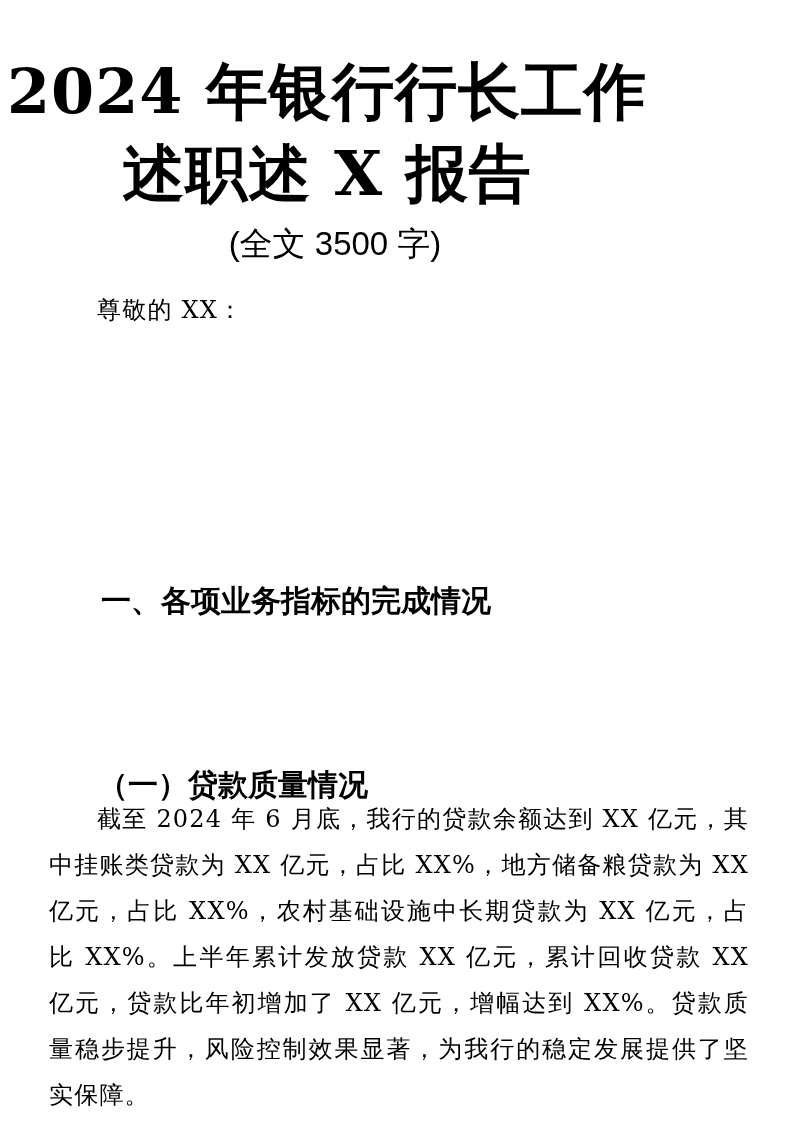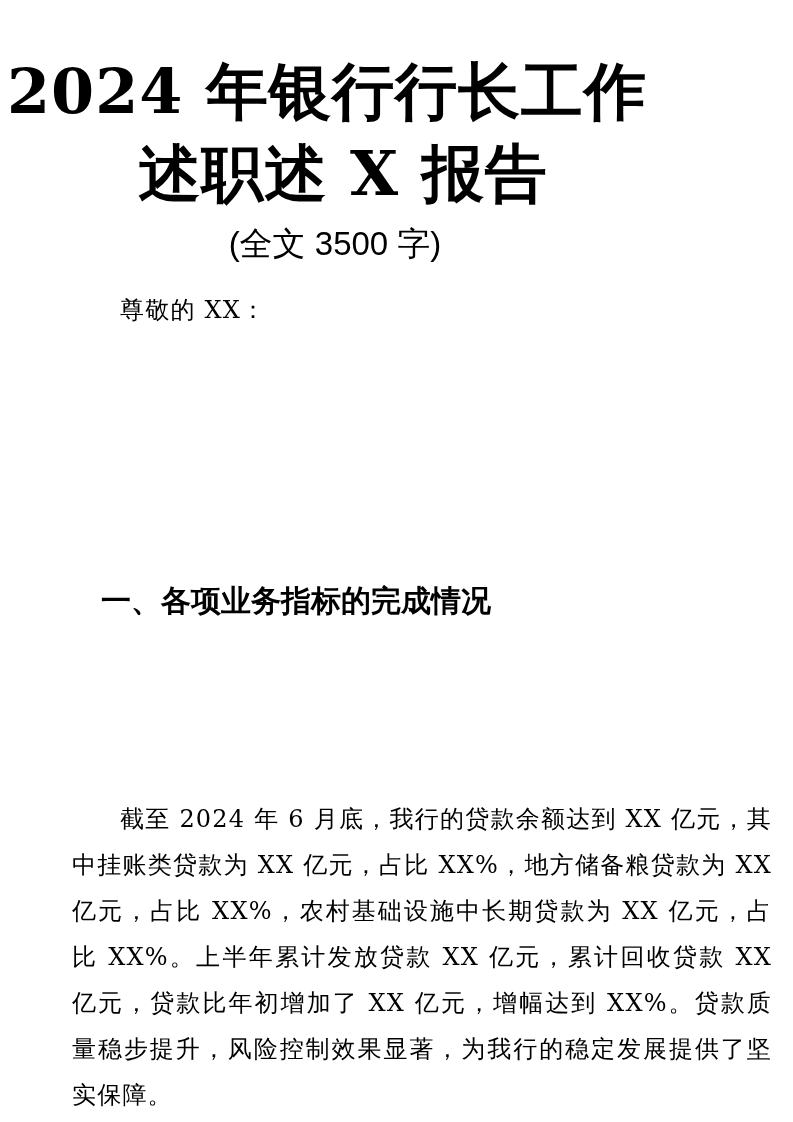--- a/index.html
+++ b/index.html
@@ -28,21 +28,21 @@
       width: 654px;
       text-align: center;
       font-family: "DejaVu Serif", "Liberation Serif", serif;
       font-weight: bold;
       font-size: 62px;
       line-height: 72px;
       letter-spacing: 1px;
       margin: 0;
     }
     .title-line-1 { top: 56px; }
-    .title-line-2 { top: 138px; padding-left: 16px; }
+    .title-line-2 { top: 138px; }
     .subtitle {
       position: absolute;
       top: 222px;
       left: 0;
       width: 670px;
       text-align: center;
       font-family: "Liberation Sans", "DejaVu Sans", sans-serif;
       font-size: 33px;
       line-height: 44px;
     }
@@ -50,21 +50,21 @@
       position: absolute;
       left: 49px;
       width: 700px;
       font-family: "DejaVu Serif", "Liberation Serif", serif;
       font-size: 24px;
       line-height: 46px;
       letter-spacing: 1.2px;
       text-align: justify;
       margin: 0;
     }
-    .indent { text-indent: 2em; margin-left: 23px; }
+    .indent { text-indent: 2em; }
     .heading {
       position: absolute;
       left: 85px;
       font-family: "DejaVu Sans", "Liberation Sans", sans-serif;
       font-size: 30px;
       line-height: 44px;
       font-weight: bold;
       margin: 16px;
     }
     .heading.sub { left: 82px; }
@@ -78,16 +78,17 @@
   <h1 class="title title-line-2">述职述 X 报告</h1>
 
   <div class="subtitle">(全文 3500 字)</div>
 
   <p class="body-text indent" style="top:287px;">尊敬的 XX：</p>
 
 
   <h2 class="heading" style="top:563px;">一、各项业务指标的完成情况</h2>
 
 
+  <h3 class="heading sub" style="top:747px;">（一）贷款质量情况</h3>
 
   <p class="body-text indent" style="top:796px;">截至 2024 年 6 月底，我行的贷款余额达到 XX 亿元，其中挂账类贷款为 XX 亿元，占比 XX%，地方储备粮贷款为 XX 亿元，占比 XX%，农村基础设施中长期贷款为 XX 亿元，占比 XX%。上半年累计发放贷款 XX 亿元，累计回收贷款 XX 亿元，贷款比年初增加了 XX 亿元，增幅达到 XX%。贷款质量稳步提升，风险控制效果显著，为我行的稳定发展提供了坚实保障。</p>
 
 </div>
 
 </body></html>

